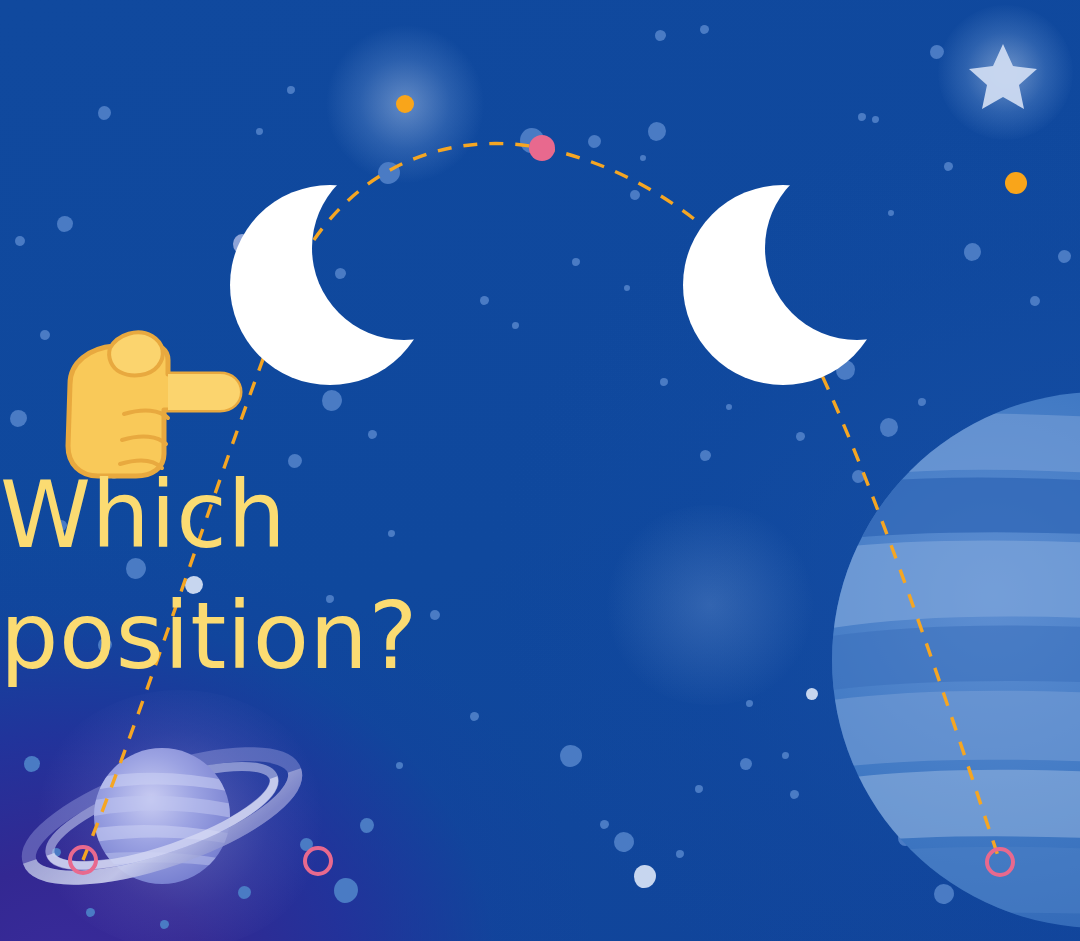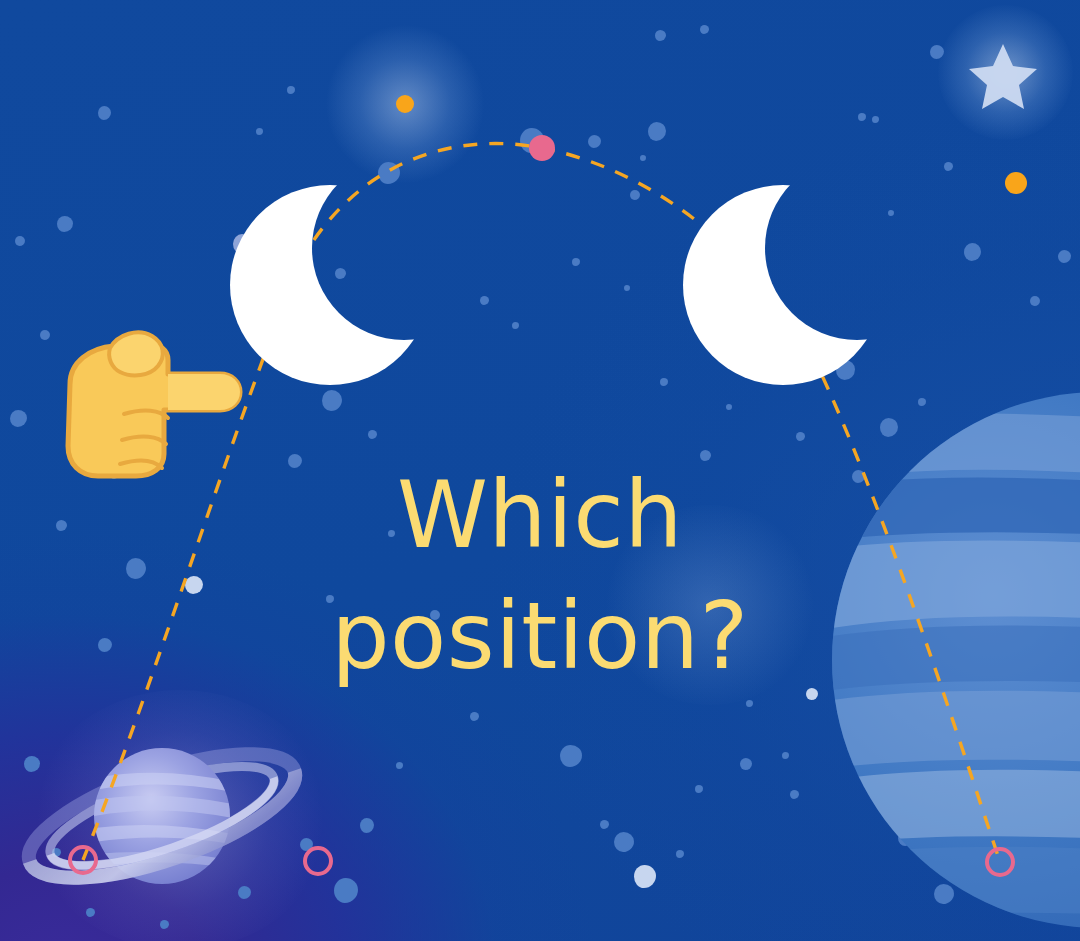--- a/index.html
+++ b/index.html
@@ -48,21 +48,21 @@
     width: 1080px;
     height: 941px;
   }
 
   
   .headline {
     position: absolute;
     left: 0;
     top: 455px;
     width: 1080px;
-    text-align: center;
+    text-align: left;
     color: #fbdb72;
     font-size: 92px;
     line-height: 1.32;
     font-weight: 400;
     letter-spacing: 0.5px;
     white-space: pre-line;
     font-family: "DejaVu Sans", sans-serif;
     pointer-events: none;
   }
 

